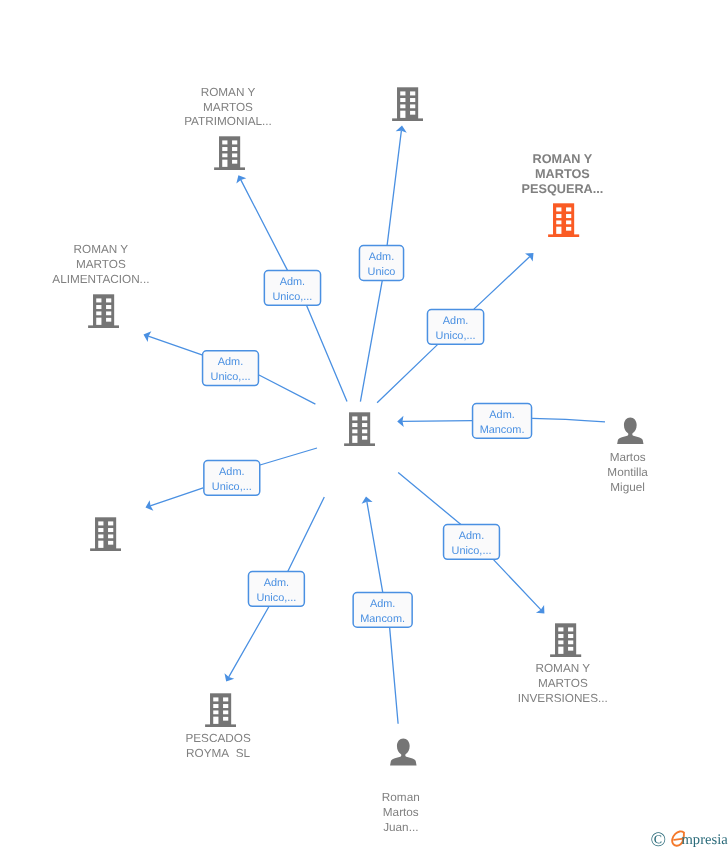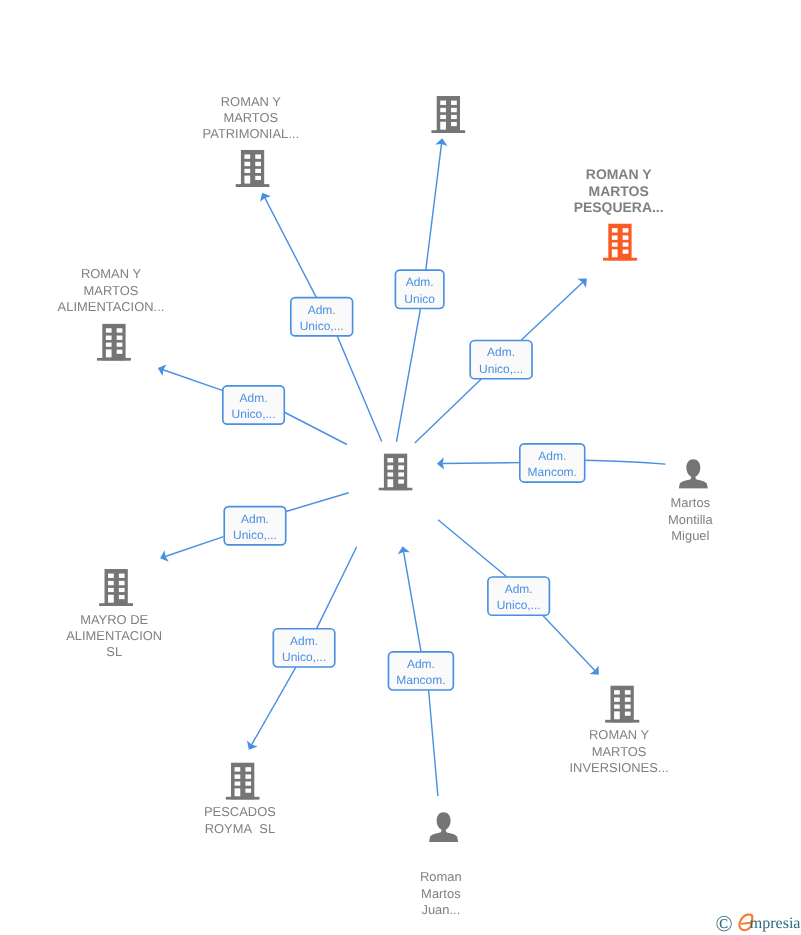--- a/index.html
+++ b/index.html
@@ -147,25 +147,20 @@
     <rect x="0" y="31.3" width="31" height="2.7" fill="#757575"></rect>
     <rect x="8.1" y="4.4" width="5.2" height="4.0" fill="#fff"></rect>
     <rect x="17.9" y="4.4" width="5.2" height="4.0" fill="#fff"></rect>
     <rect x="8.1" y="11.0" width="5.2" height="4.0" fill="#fff"></rect>
     <rect x="17.9" y="11.0" width="5.2" height="4.0" fill="#fff"></rect>
     <rect x="8.1" y="17.4" width="5.2" height="3.8" fill="#fff"></rect>
     <rect x="17.9" y="17.4" width="5.2" height="3.8" fill="#fff"></rect>
     <rect x="8.1" y="23.6" width="5.2" height="7.2" fill="#fff"></rect>
     <rect x="17.9" y="23.8" width="5.2" height="3.8" fill="#fff"></rect>
   </svg></div>
-    <div class="node" style="left: 13.8px; width: 180px; top: 556.7px;">
-      <div class="lbl">MAYRO DE
-ALIMENTACION
-SL</div>
-    </div>
     <div class="node-icon" style="position: absolute; left: 550.3px; top: 623.2px;"><svg width="31.3" height="34.1" viewBox="0 0 31 34">
     <rect x="4.9" y="0.3" width="21.1" height="33.4" fill="#757575"></rect>
     <rect x="0" y="31.3" width="31" height="2.7" fill="#757575"></rect>
     <rect x="8.1" y="4.4" width="5.2" height="4.0" fill="#fff"></rect>
     <rect x="17.9" y="4.4" width="5.2" height="4.0" fill="#fff"></rect>
     <rect x="8.1" y="11.0" width="5.2" height="4.0" fill="#fff"></rect>
     <rect x="17.9" y="11.0" width="5.2" height="4.0" fill="#fff"></rect>
     <rect x="8.1" y="17.4" width="5.2" height="3.8" fill="#fff"></rect>
     <rect x="17.9" y="17.4" width="5.2" height="3.8" fill="#fff"></rect>
     <rect x="8.1" y="23.6" width="5.2" height="7.2" fill="#fff"></rect>

